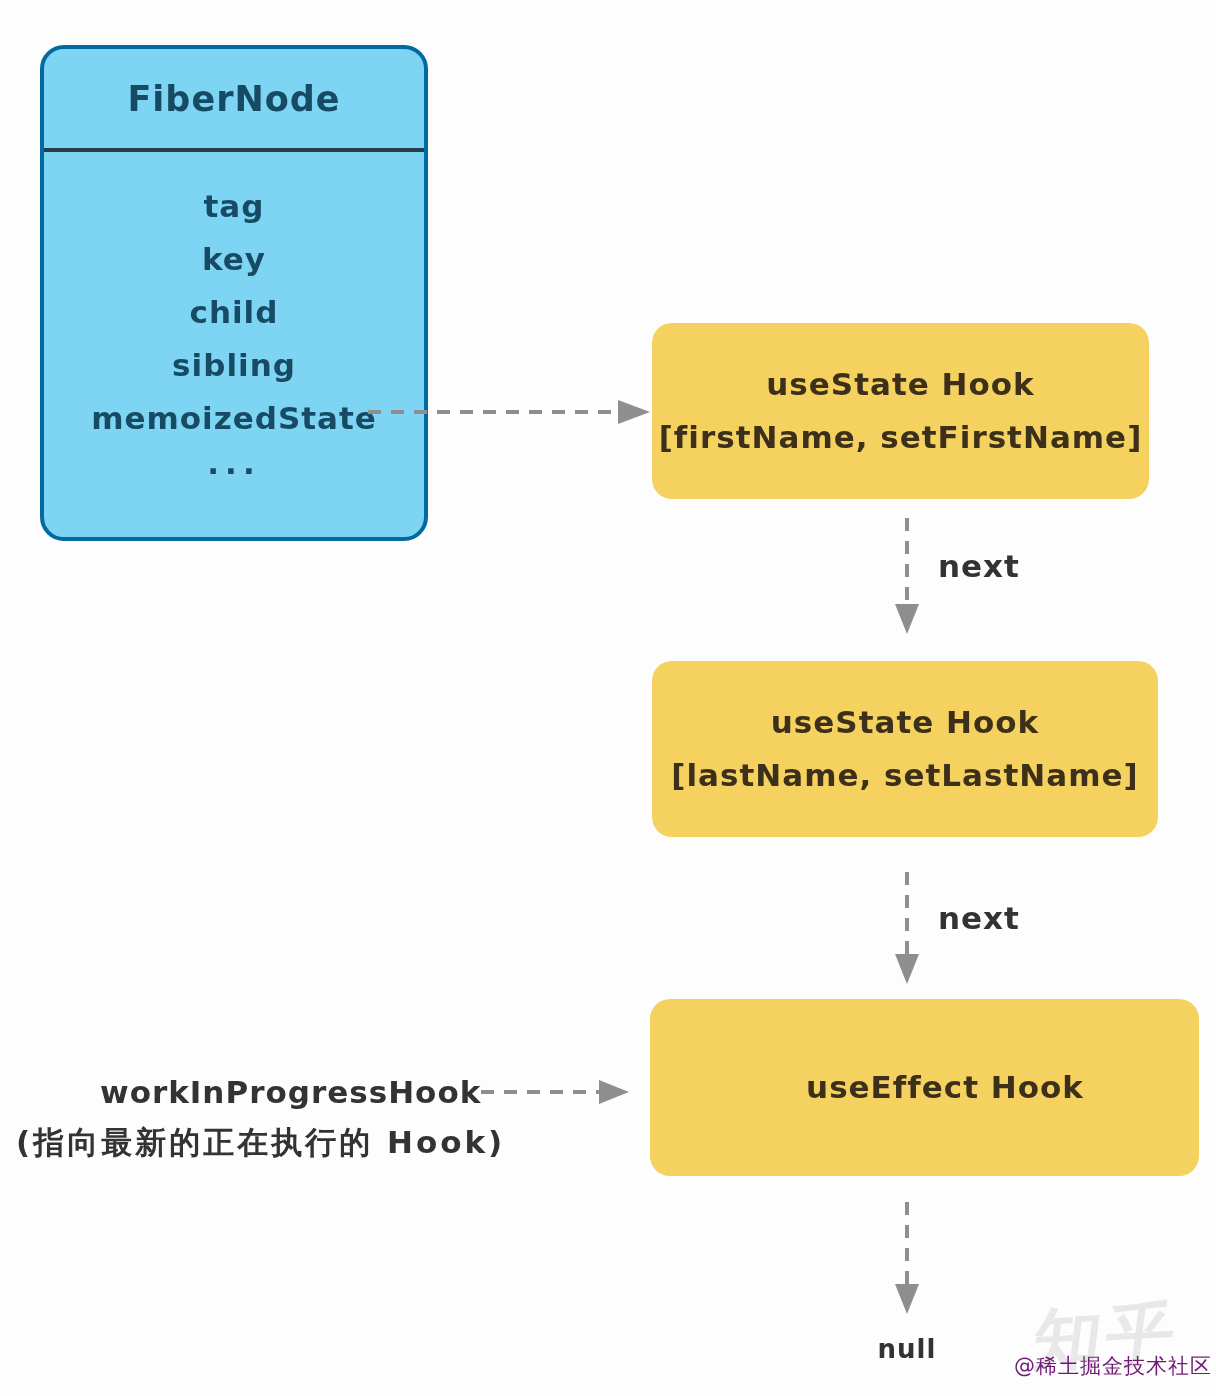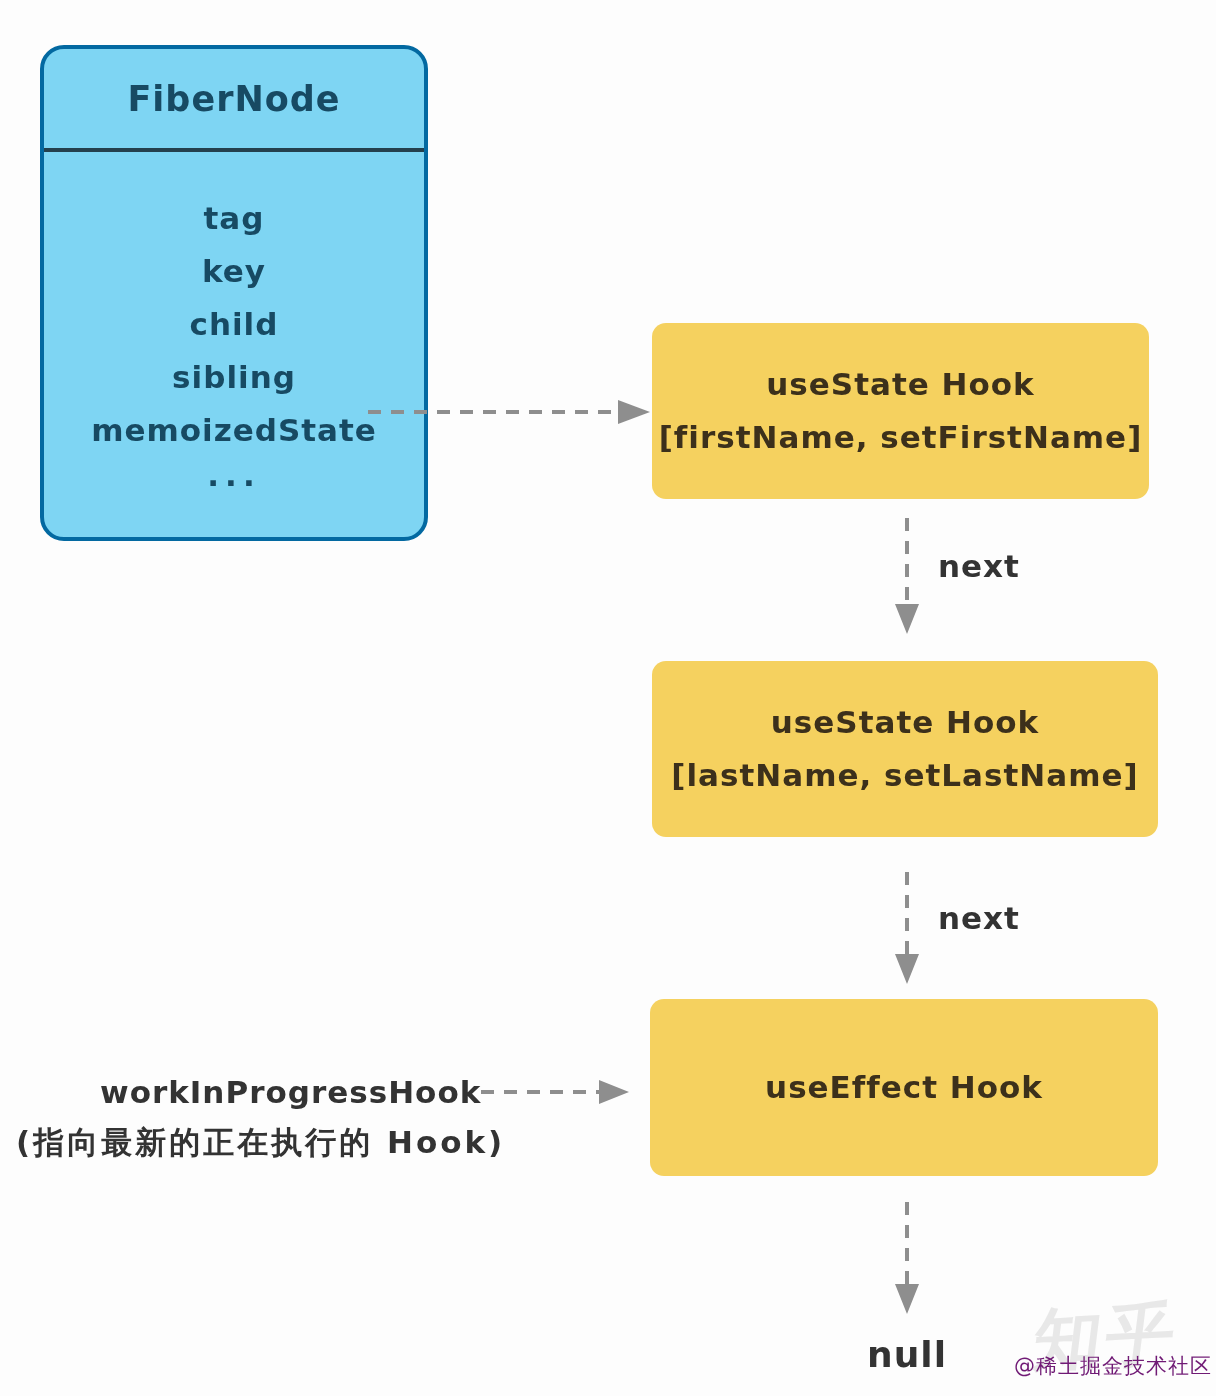--- a/index.html
+++ b/index.html
@@ -34,56 +34,56 @@
     display: flex;
     align-items: center;
     justify-content: center;
     border-bottom: 4px solid #24404d;
     font-size: 35px;
     font-weight: 600;
     color: #174a63;
     letter-spacing: 1px;
   }
   .fiber-fields {
-    padding-top: 40px;
+    padding-top: 28px;
     text-align: center;
   }
   .fiber-field {
     line-height: 53px;
     font-size: 31px;
     font-weight: 600;
     color: #174a63;
     letter-spacing: 1px;
   }
   .fiber-field.ellipsis {
     letter-spacing: 6px;
     font-weight: 700;
   }
 
   
   .hook {
     position: absolute;
     background: #f5d15f;
-    border-radius: 14px;
+    border-radius: 20px;
     display: flex;
     flex-direction: column;
     align-items: center;
     justify-content: center;
   }
   .hook-line {
     line-height: 53px;
     font-size: 31px;
     font-weight: 600;
     color: #3c301b;
     letter-spacing: 1px;
     white-space: nowrap;
   }
   .hook1 { left: 652px; top: 323px; width: 497px; height: 176px; }
   .hook2 { left: 652px; top: 661px; width: 506px; height: 176px; }
-  .hook3 { left: 650px; top: 999px; width: 508px; height: 177px; }
+  .hook3 { left: 650px; top: 999px; width: 508px; height: 177px; padding-left: 41px; }
 
   
   svg.arr { position: absolute; overflow: visible; }
   .dash {
     stroke: #8e8e8e;
     stroke-width: 4;
     stroke-dasharray: 13 10;
     fill: none;
   }
   .head { fill: #8e8e8e; stroke: none; }
@@ -101,21 +101,21 @@
   .lbl-wip {
     left: 100px; top: 1074px; width: 360px;
     font-size: 31px; white-space: nowrap;
   }
   .lbl-wip-note {
     left: 16px; top: 1122px; width: 548px;
     font-size: 31px; letter-spacing: 3px; white-space: nowrap;
   }
   .lbl-null {
     left: 857px; top: 1334px; width: 100px;
-    text-align: center; font-size: 36px;
+    text-align: center; font-size: 26px;
   }
 
   
   .wm-ghost {
     position: absolute;
     left: 1034px;
     top: 1292px;
     font-size: 68px;
     font-weight: 700;
     color: #e8e8e8;

